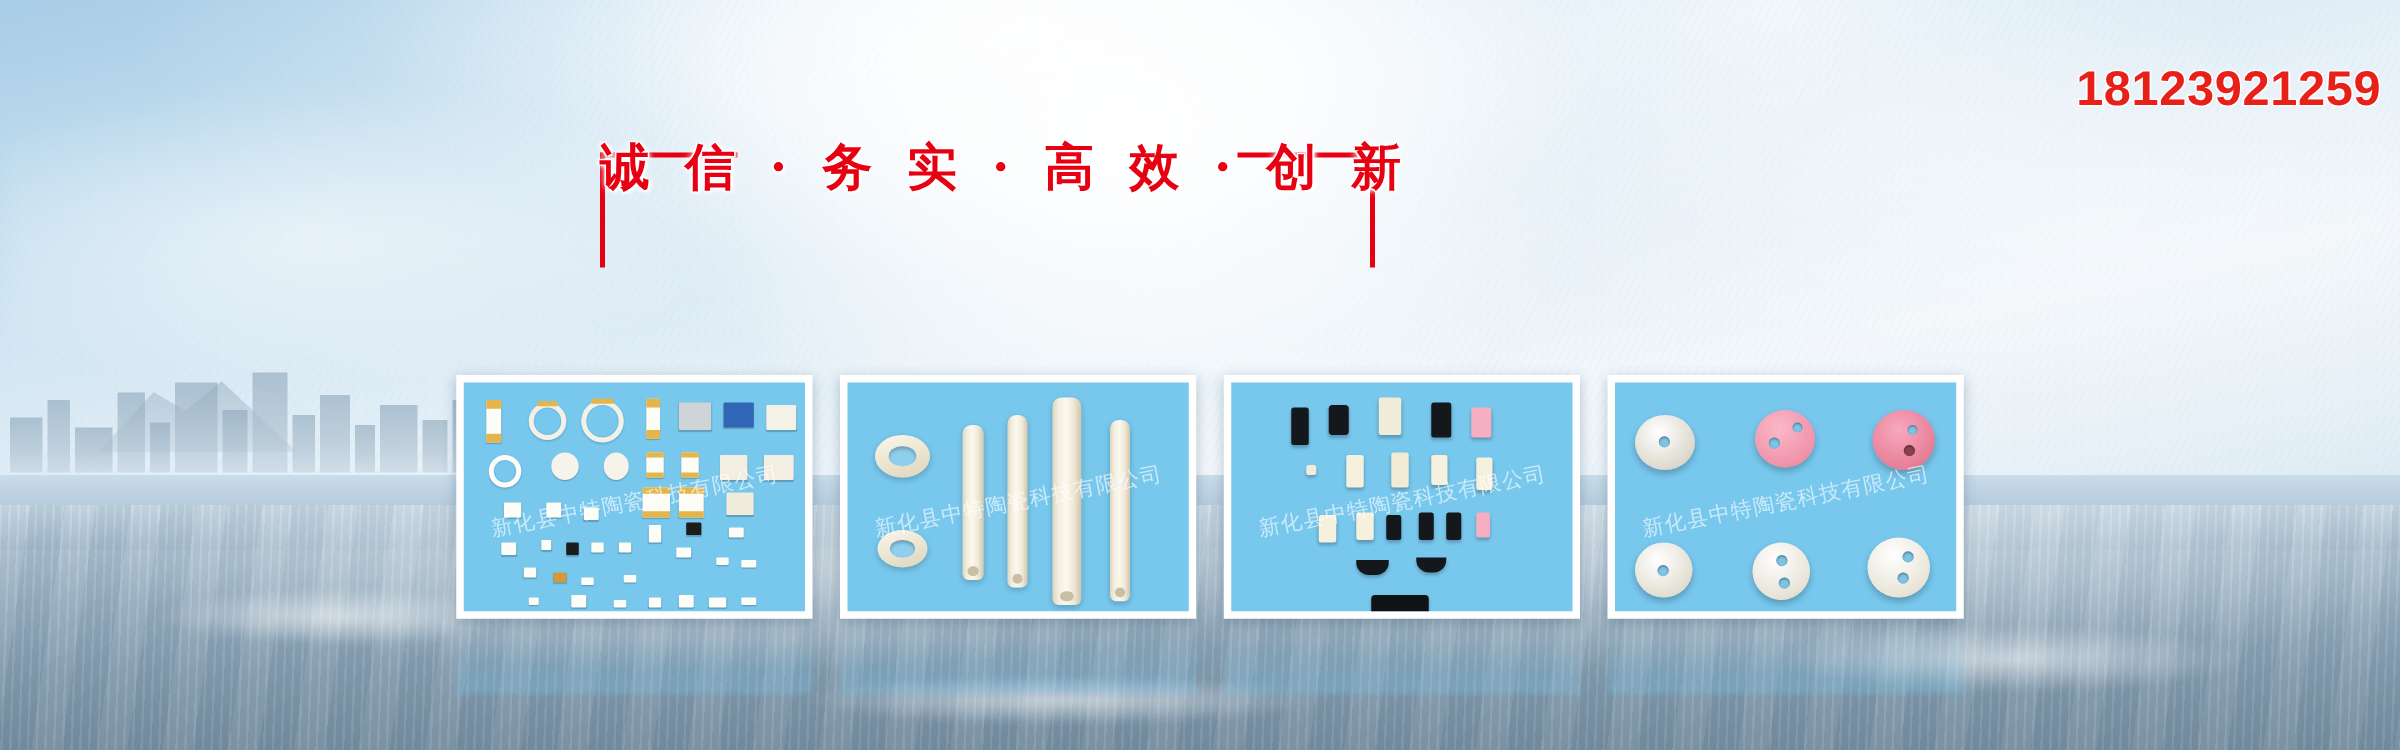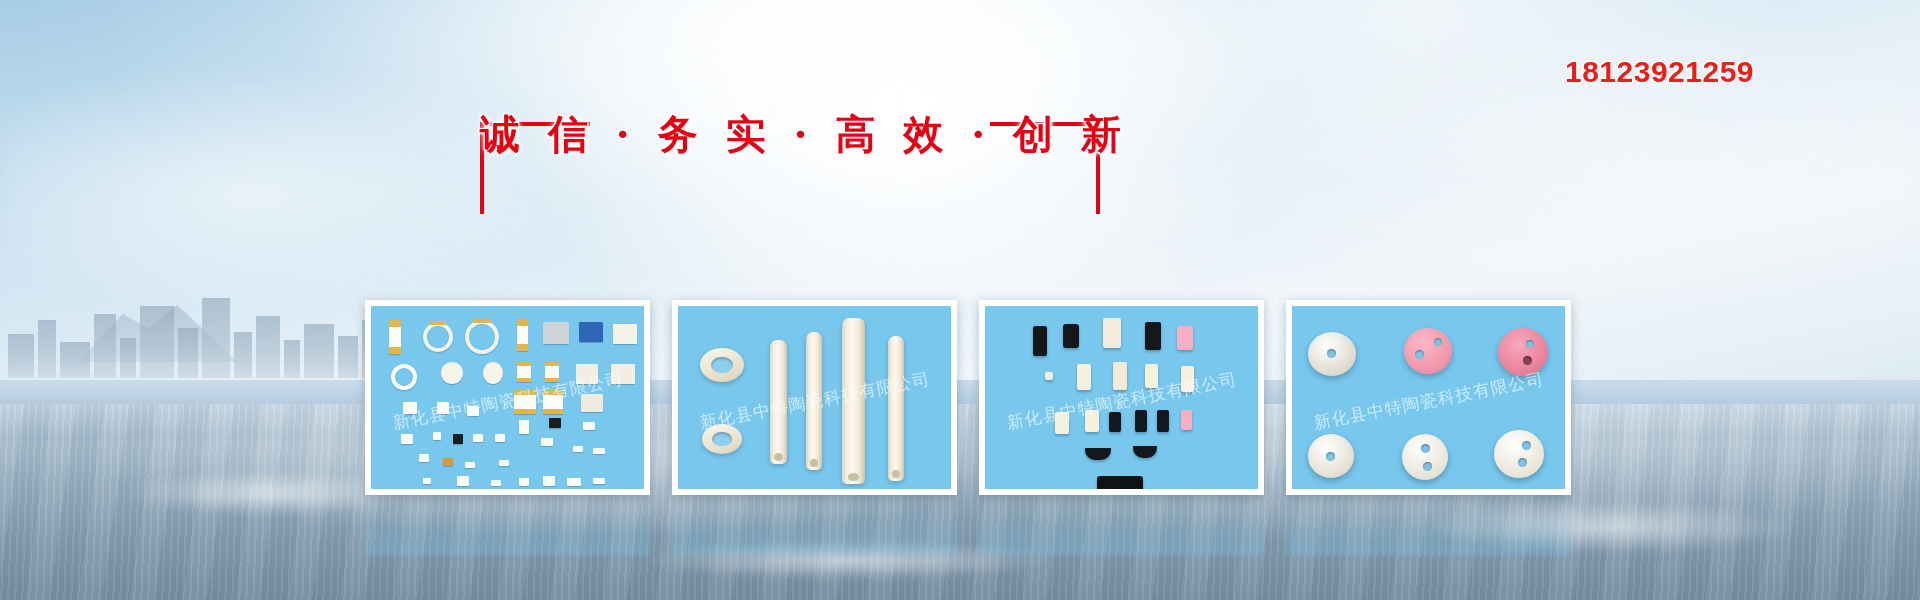--- a/index.html
+++ b/index.html
@@ -134,23 +134,24 @@
     text-shadow:0 0 3px #fff, 1px 1px 0 #fff, -1px -1px 0 #fff, 1px -1px 0 #fff, -1px 1px 0 #fff;
   }
   .contact-label {
     margin-top:13px;
     font-size:23px; font-weight:700; color:#e60012; letter-spacing:1px;
     line-height:30px; white-space:nowrap;
     text-shadow:0 0 3px #fff, 1px 1px 0 #fff, -1px -1px 0 #fff, 1px -1px 0 #fff, -1px 1px 0 #fff;
   }
   .contact-phone {
     margin-top:3px;
-    font-size:30px; font-weight:700; color:#e8201a; letter-spacing:.5px;
+    font-size:39px; font-weight:700; color:#e8201a; letter-spacing:.5px;
     line-height:38px; white-space:nowrap;
     text-shadow:0 0 3px #fff, 1px 1px 0 #fff, -1px -1px 0 #fff, 1px -1px 0 #fff, -1px 1px 0 #fff;
+    text-align:right;
   }
 
   
   .panels {
     position:absolute; left:0; top:0; width:1920px; height:600px;
   }
   .panel {
     position:absolute; top:300px; width:285px; height:195px;
     background:#ffffff;
     padding:6px;

